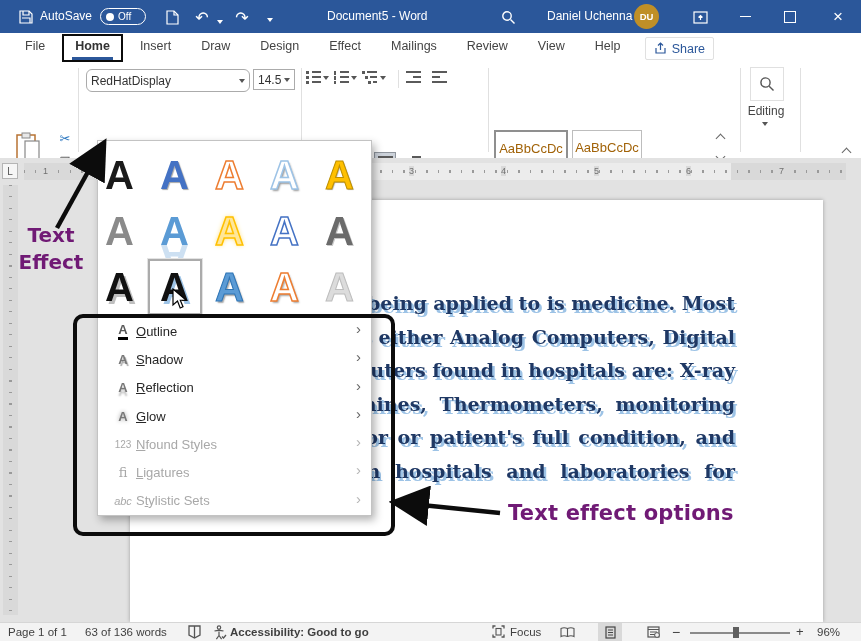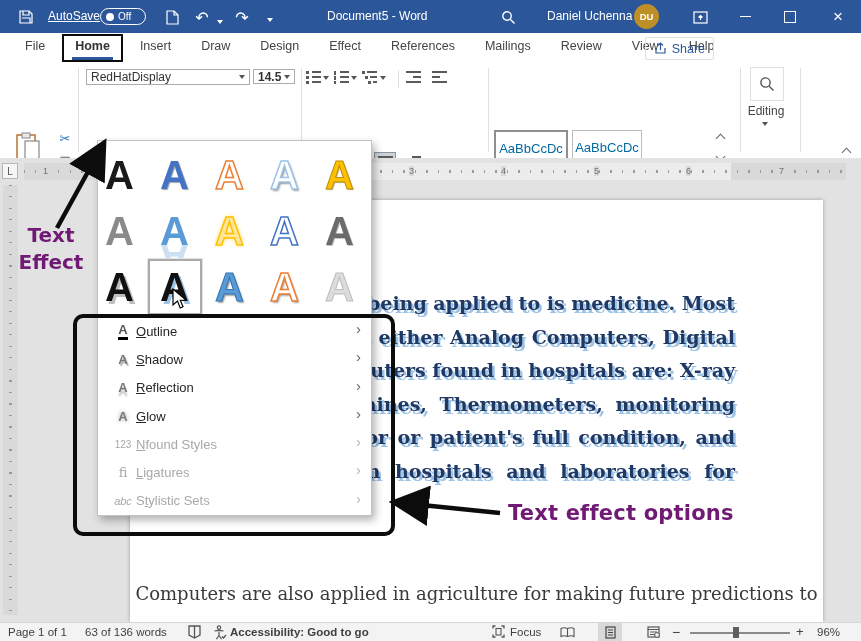--- a/index.html
+++ b/index.html
@@ -35,21 +35,21 @@
   .cup{display:inline-block;width:0;height:0;border-left:3.5px solid transparent;border-right:3.5px solid transparent;border-bottom:4px solid #555;}
   .selbox{position:absolute;border:1px solid #ababab;background:#fff;display:flex;align-items:center;font-size:12px;color:#333;box-sizing:border-box;padding:0 4px;}
   .selbox .cdown{position:absolute;right:4px;}
   .pressed{background:#ccd2da;border:1px solid #8f959d;box-sizing:border-box;}
   .icon-lines{position:relative;width:15px;height:13px;}
   .icon-lines i{position:absolute;left:0;height:1.6px;background:#5a5a5a;}
   .yellowbar{position:absolute;left:0;right:0;bottom:0;height:3.5px;background:#ffef00;}
   .redbar{position:absolute;left:0;right:0;bottom:0;height:3.5px;background:#e03a3a;}
   .diamond{display:inline-block;width:6px;height:6px;background:#c45ec4;transform:rotate(45deg);}
   .stylecard{position:absolute;top:68px;height:52px;background:#fff;text-align:center;box-sizing:border-box;}
-  .stylecard .prev{display:block;margin-top:9px;font-size:13px;color:#0369a1;white-space:nowrap;}
+  .stylecard .prev{display:block;margin-top:9px;font-size:13px;color:#a16207;white-space:nowrap;}
   .stylecard .lab{display:block;margin-top:6px;font-size:10.5px;color:#555;white-space:nowrap;}
   .chev{display:inline-block;width:6px;height:6px;border-right:1.5px solid #666;border-bottom:1.5px solid #666;}
   .chev.up{transform:rotate(-135deg);}  .chev.down{transform:rotate(45deg);}
   
   #docarea{position:absolute;left:0;top:158px;width:861px;height:464px;background:#e2e2e2;}
   #hruler{position:absolute;left:24px;top:5px;width:822px;height:17px;background:#d9d9d9;}
   #hruler .band{position:absolute;left:198px;top:0;width:509px;height:17px;background:#ececec;}
   #hruler .ticks{position:absolute;left:0;top:7px;width:822px;height:3px;background:repeating-linear-gradient(90deg,#9a9a9a 0 1px,transparent 1px 11.5px);}
   .rulnum{position:absolute;top:3px;font-size:9px;color:#707070;background:inherit;}
   #tabsel{position:absolute;left:2px;top:5px;width:16px;height:16px;background:#f6f6f6;border:1px solid #b5b5b5;box-sizing:border-box;color:#555;font-size:10px;display:flex;align-items:center;justify-content:center;}
@@ -99,21 +99,21 @@
 
 <div id="app">
 
   <div id="titlebar">
     <span class="tb-ic" style="left:16px;">
       <svg width="16" height="16" viewBox="0 0 16 16">
           <path d="M2 2h9l3 3v9H2z" fill="none" stroke="#fff" stroke-width="1.2"></path>
           <path d="M5 2v4h6V2M4 9h8v5" fill="none" stroke="#fff" stroke-width="1.2"></path>
         </svg>
     </span>
-    <span class="tb-txt" style="left:48px;text-decoration:underline;">AutoSave</span>
+    <span class="tb-txt" style="left:40px;">AutoSave</span>
     <span class="pill">
       <span class="dot"></span>
       <span class="off">Off</span>
     </span>
     <span class="tb-ic" style="left:162px;">
       <svg width="13" height="15" viewBox="0 0 13 15">
           <path d="M1 1h7l4 4v9H1z" fill="none" stroke="#fff" stroke-width="1.2"></path>
           <path d="M8 1v4h4" fill="none" stroke="#fff" stroke-width="1.2"></path>
         </svg>
     </span>
@@ -150,21 +150,20 @@
   </div>
 
   <div id="tabsbar">
     <div id="tab-strip">
         <div class="tab"><span>File</span></div>
         <div class="tab active"><span>Home</span></div>
         <div class="tab"><span>Insert</span></div>
         <div class="tab"><span>Draw</span></div>
         <div class="tab"><span>Design</span></div>
         <div class="tab"><span>Effect</span></div>
-        <div class="tab"><span>References</span></div>
         <div class="tab"><span>Mailings</span></div>
         <div class="tab"><span>Review</span></div>
         <div class="tab"><span>View</span></div>
         <div class="tab"><span>Help</span></div>
       </div>
     <div id="share-btn">
       <svg width="13" height="13" viewBox="0 0 13 13">
           <path d="M2 6v5h9V6" fill="none" stroke="#2b579a" stroke-width="1.2"></path>
           <path d="M6.5 8V1.5M4 3.5l2.5-2.5L9 3.5" fill="none" stroke="#2b579a" stroke-width="1.2"></path>
         </svg>
@@ -185,25 +184,25 @@
     <div class="rbtn" style="left:21px;top:123px;">
         <span class="cdown"></span>
       </div>
     <div class="rbtn" style="left:56px;top:68px;width:18px;height:16px;font-size:13px;color:#2b77c0;">✂</div>
     <div class="rbtn" style="left:56px;top:92px;width:18px;height:16px;font-size:12px;color:#666;">❐</div>
     <div class="rbtn" style="left:56px;top:116px;width:18px;height:16px;font-size:13px;color:#c87d2f;">✐</div>
     <span class="grouplabel" style="left:4px;">Clipboard</span>
     <span class="launcher" style="left:62px;">↘</span>
     <div class="vdiv" style="left:78px;"></div>
 
-    <div class="selbox" style="left:86px;top:7px;width:164px;height:16px;">
+    <div class="selbox" style="left:86px;top:7px;width:164px;height:23px;border-radius:6px;">
       <span>RedHatDisplay</span>
         <span class="cdown"></span>
     </div>
-    <div class="selbox" style="left:253px;top:7px;width:42px;height:15px;font-weight:bold;">
+    <div class="selbox" style="left:253px;top:7px;width:42px;height:21px;">
       <span>14.5</span>
         <span class="cdown"></span>
     </div>
     <div class="rbtn" style="left:90px;top:93px;width:16px;height:18px;font-weight:bold;font-size:13px;">B</div>
     <div class="rbtn" style="left:112px;top:93px;width:14px;height:18px;font-style:italic;font-family:'DejaVu Serif',serif;font-size:13px;">I</div>
     <div class="rbtn" style="left:132px;top:93px;width:14px;height:18px;text-decoration:underline;font-size:13px;">U</div>
     <div class="rbtn" style="left:149px;top:100px;">
         <span class="cdown"></span>
       </div>
     <div class="rbtn" style="left:170px;top:93px;width:18px;height:18px;text-decoration:line-through;font-size:12px;">ab</div>
@@ -418,21 +417,20 @@
       </div>
     <div id="page"></div>
     <div id="fx-text">
         <div class="fxline" style="top: 134px; color: rgb(31, 56, 100); text-shadow: rgb(157, 195, 230) 2.5px 2.5px 0px;">puters is being applied to is medicine. Most</div>
         <div class="fxline" style="top: 168px; color: rgb(31, 56, 100); text-shadow: rgb(157, 195, 230) 2.5px 2.5px 0px; word-spacing: 1px;">pitals are either Analog Computers, Digital</div>
         <div class="fxline" style="top: 201px; color: rgb(31, 56, 100); text-shadow: rgb(157, 195, 230) 2.5px 2.5px 0px;">us computers found in hospitals are: X-ray</div>
         <div class="fxline" style="top: 235px; color: rgb(31, 56, 100); text-shadow: rgb(157, 195, 230) 2.5px 2.5px 0px; word-spacing: 6px;">m machines, Thermometers, monitoring</div>
         <div class="fxline" style="top: 268px; color: rgb(31, 56, 100); text-shadow: rgb(157, 195, 230) 2.5px 2.5px 0px; word-spacing: 3px;">o monitor or patient's full condition, and</div>
         <div class="fxline" style="top: 302px; color: rgb(31, 56, 100); text-shadow: rgb(157, 195, 230) 2.5px 2.5px 0px; word-spacing: 8px;">used in hospitals and laboratories for</div>
       </div>
-    <div id="plainline">Computers are also applied in agriculture for making future predictions to</div>
   </div>
 
   <div id="fx-panel">
     <div id="effects-gallery">
         <div class="gcell">
           <span class="gA" style="color: rgb(26, 26, 26);">A</span>
         </div>
         <div class="gcell">
           <span class="gA" style="color: rgb(68, 114, 196); text-shadow: rgba(0, 0, 0, 0.35) 1px 1px 1px;">A</span>
         </div>

